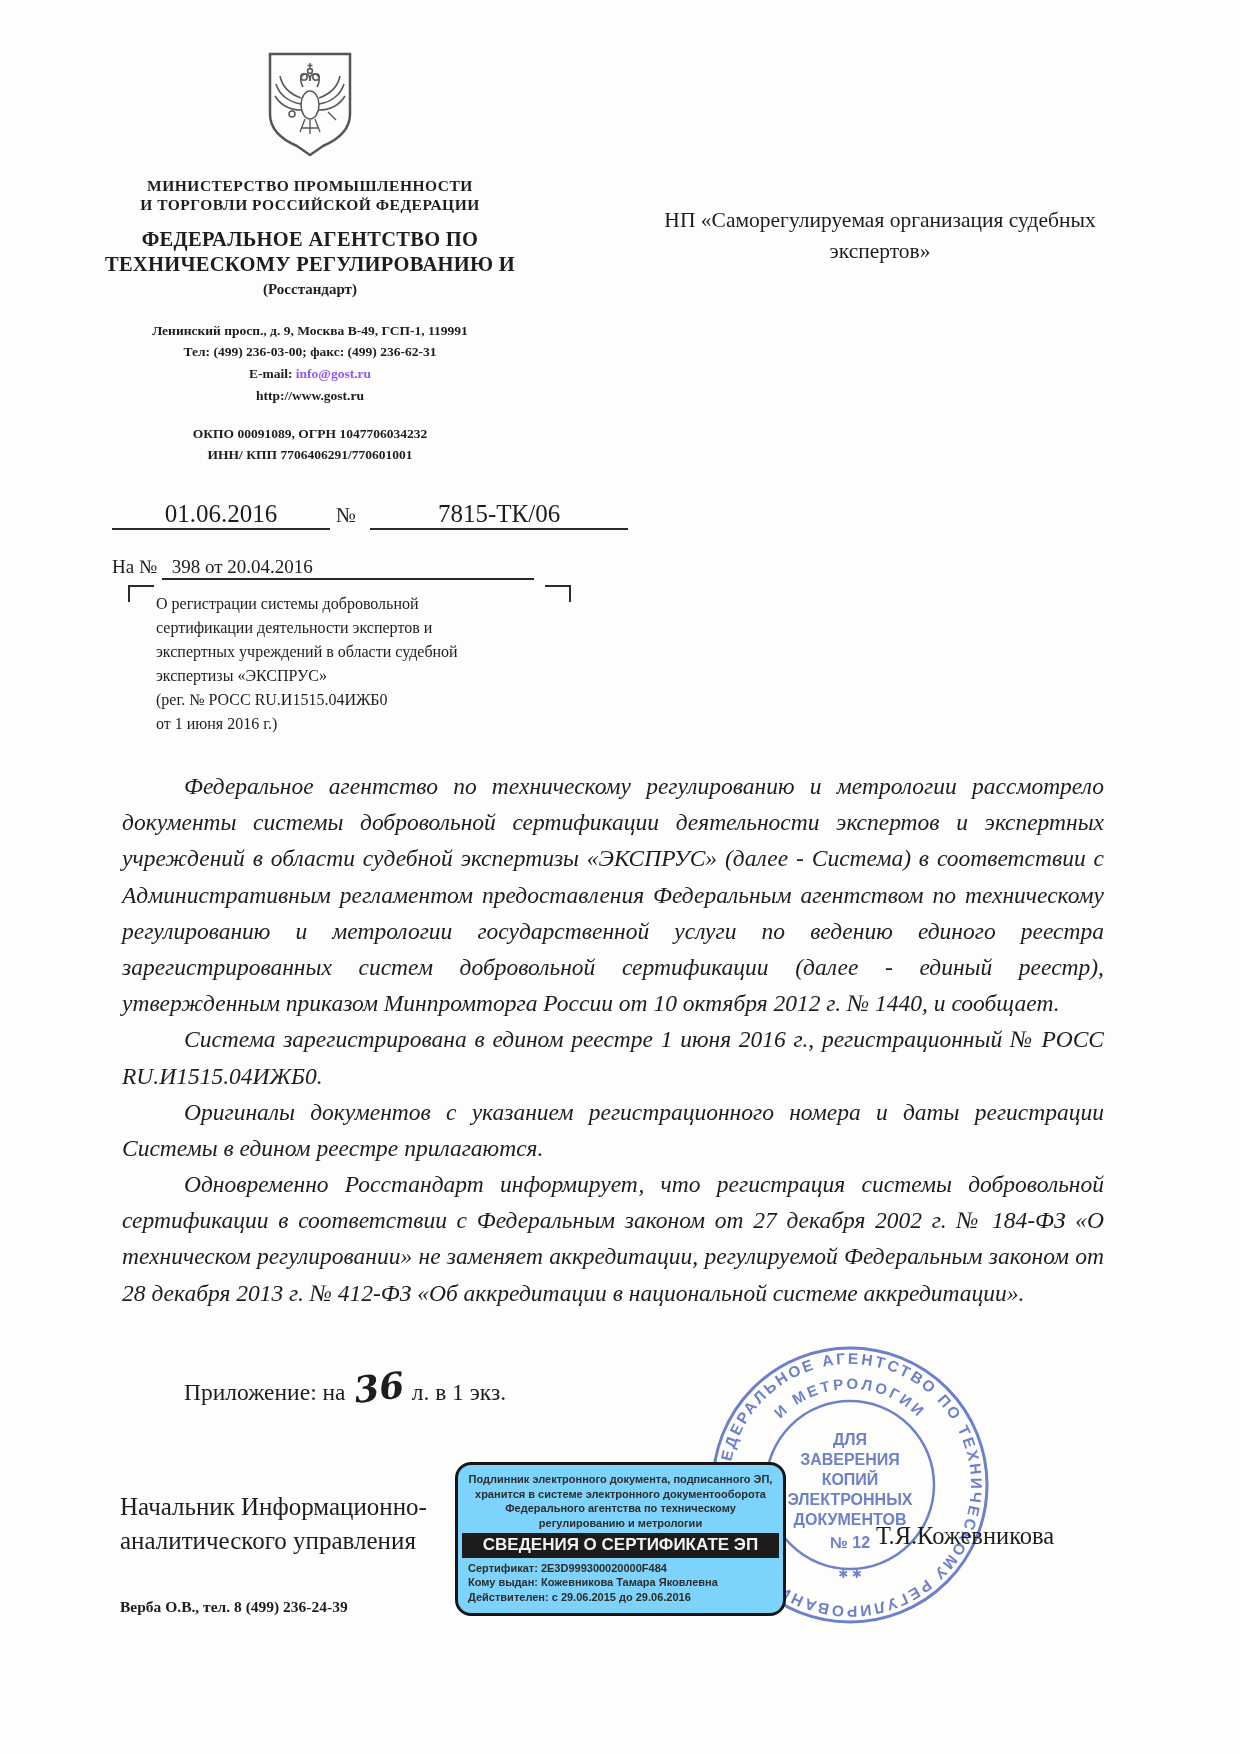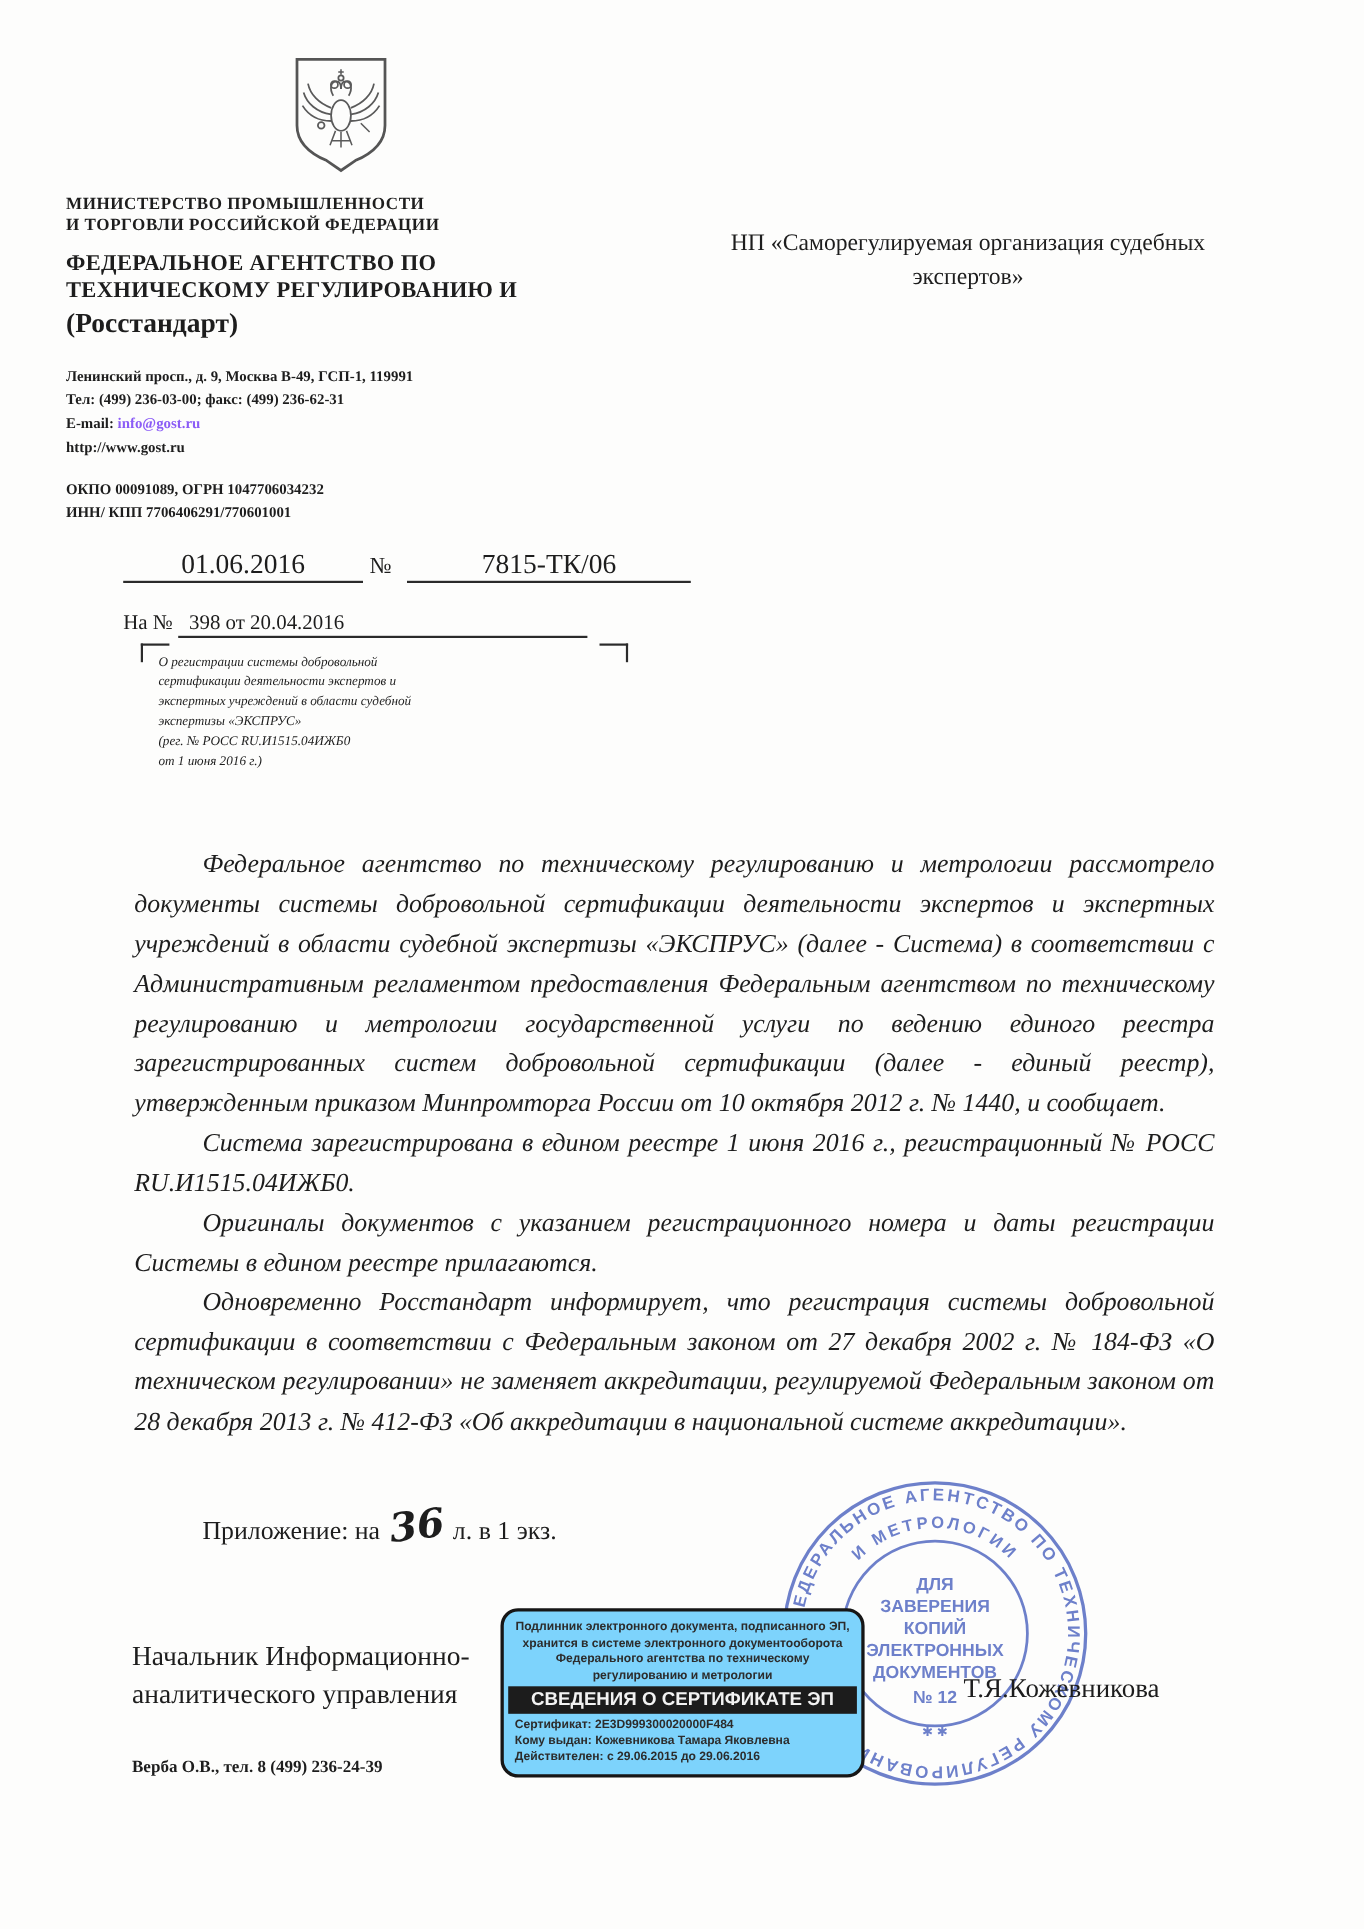--- a/index.html
+++ b/index.html
@@ -1,45 +1,45 @@
 <!DOCTYPE html>
 <html><head>
 <meta charset="utf-8">
 <style>
   html,body{margin:0;padding:0;background:#e8e8e8;}
   .page{
     position:relative;width:1240px;height:1754px;background:#fdfdfc;margin:0 auto;
     font-family:"Liberation Serif","DejaVu Serif",serif;color:#1d1d1d;overflow:hidden;
   }
   
-  .lh-col{position:absolute;left:60px;top:50px;width:500px;}
+  .lh-col{position:absolute;left:60px;top:50px;width:500px;text-align:center;}
   .coat{display:block;margin:0 auto 18px auto;}
   .ministry{font-weight:bold;font-size:15.5px;line-height:1.25;letter-spacing:.5px;}
   .agency{font-weight:bold;font-size:20.5px;line-height:1.22;margin-top:12px;letter-spacing:.3px;}
-  .agency-short{font-weight:bold;font-size:25px;margin-top:4px;}
+  .agency-short{font-weight:bold;font-size:15px;margin-top:4px;}
   .addr{font-weight:bold;font-size:13.5px;line-height:1.6;margin-top:22px;}
   .addr a, .email-link{color:#8b5cf6;}
   .regs{font-weight:bold;font-size:13.5px;line-height:1.55;margin-top:18px;}
   
   .recipient{position:absolute;left:630px;top:205px;width:500px;text-align:center;
     font-size:21.5px;line-height:1.45;}
   
   .ref-row{position:absolute;left:112px;top:500px;width:560px;font-size:25px;}
   .u-seg{display:inline-block;border-bottom:2px solid #2b2b2b;text-align:center;}
   .seg-date{width:218px;}
   .seg-no{width:258px;margin-left:8px;}
   .num-sign{font-size:21px;padding:0 6px;}
   .reply-row{position:absolute;left:112px;top:556px;font-size:19px;}
   .reply-val{display:inline-block;width:362px;border-bottom:2px solid #2b2b2b;padding-left:10px;}
   
   .corner-l{position:absolute;left:128px;top:585px;width:24px;height:15px;
     border-top:2px solid #2b2b2b;border-left:2px solid #2b2b2b;}
   .corner-r{position:absolute;left:545px;top:585px;width:24px;height:15px;
     border-top:2px solid #2b2b2b;border-right:2px solid #2b2b2b;}
-  .subject{position:absolute;left:144px;top:592px;width:400px;font-size:12px;line-height:1.5;font-style:italic;}
+  .subject{position:absolute;left:156px;top:592px;width:400px;font-size:16px;line-height:1.5;}
   
   .body-text{position:absolute;left:122px;top:768px;width:982px;font-style:italic;}
   .body-text p{margin:0;font-size:23.5px;line-height:1.54;text-align:justify;text-indent:62px;}
   
   .attach{position:absolute;left:184px;top:1366px;font-size:23.5px;}
   .handwritten{font-family:"DejaVu Serif","Liberation Serif",serif;font-style:italic;font-weight:bold;
     font-size:36px;display:inline-block;transform:rotate(-7deg);margin:0 8px;}
   
   .stamp{position:absolute;left:700px;top:1335px;opacity:.88;}
   .stamp text, .stamp textPath{fill:#5a6fc4;font-family:"Liberation Sans","DejaVu Sans",sans-serif;font-weight:bold;}

